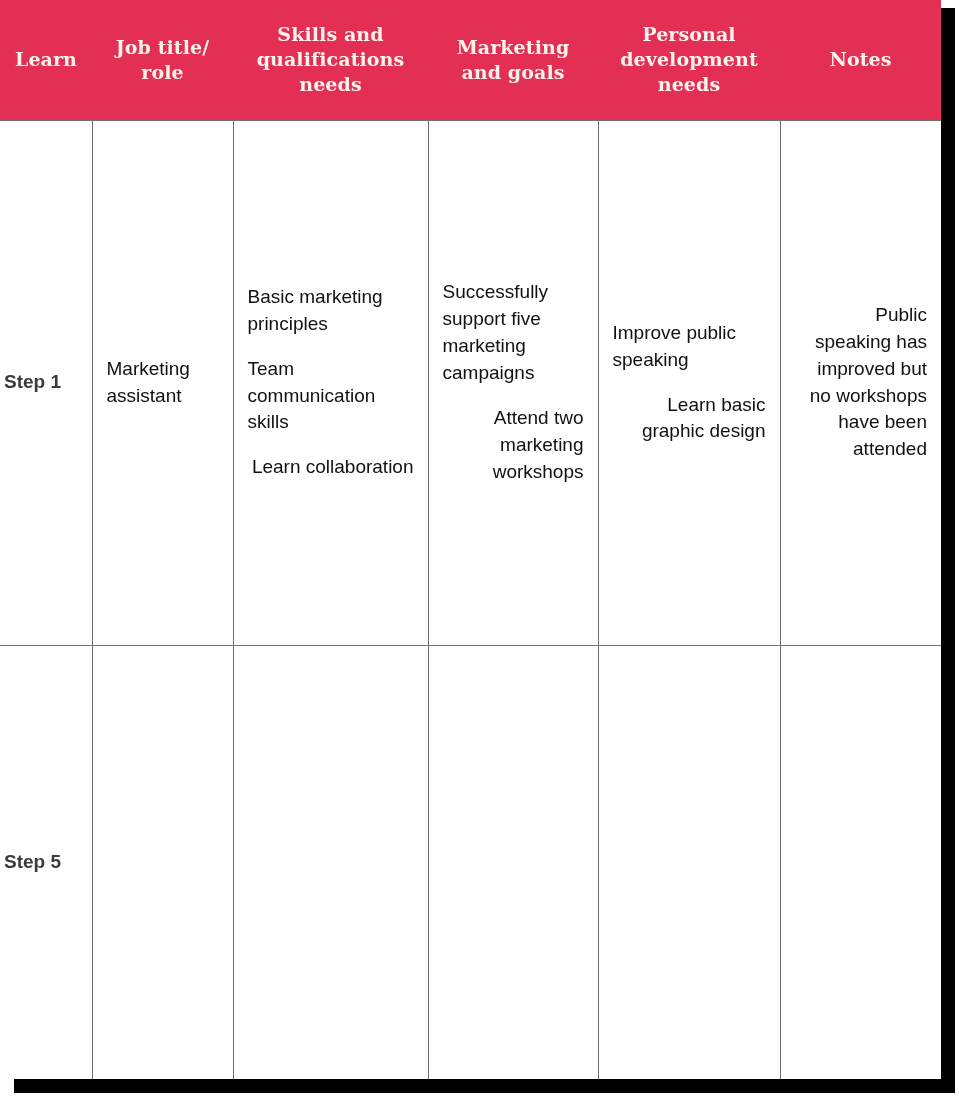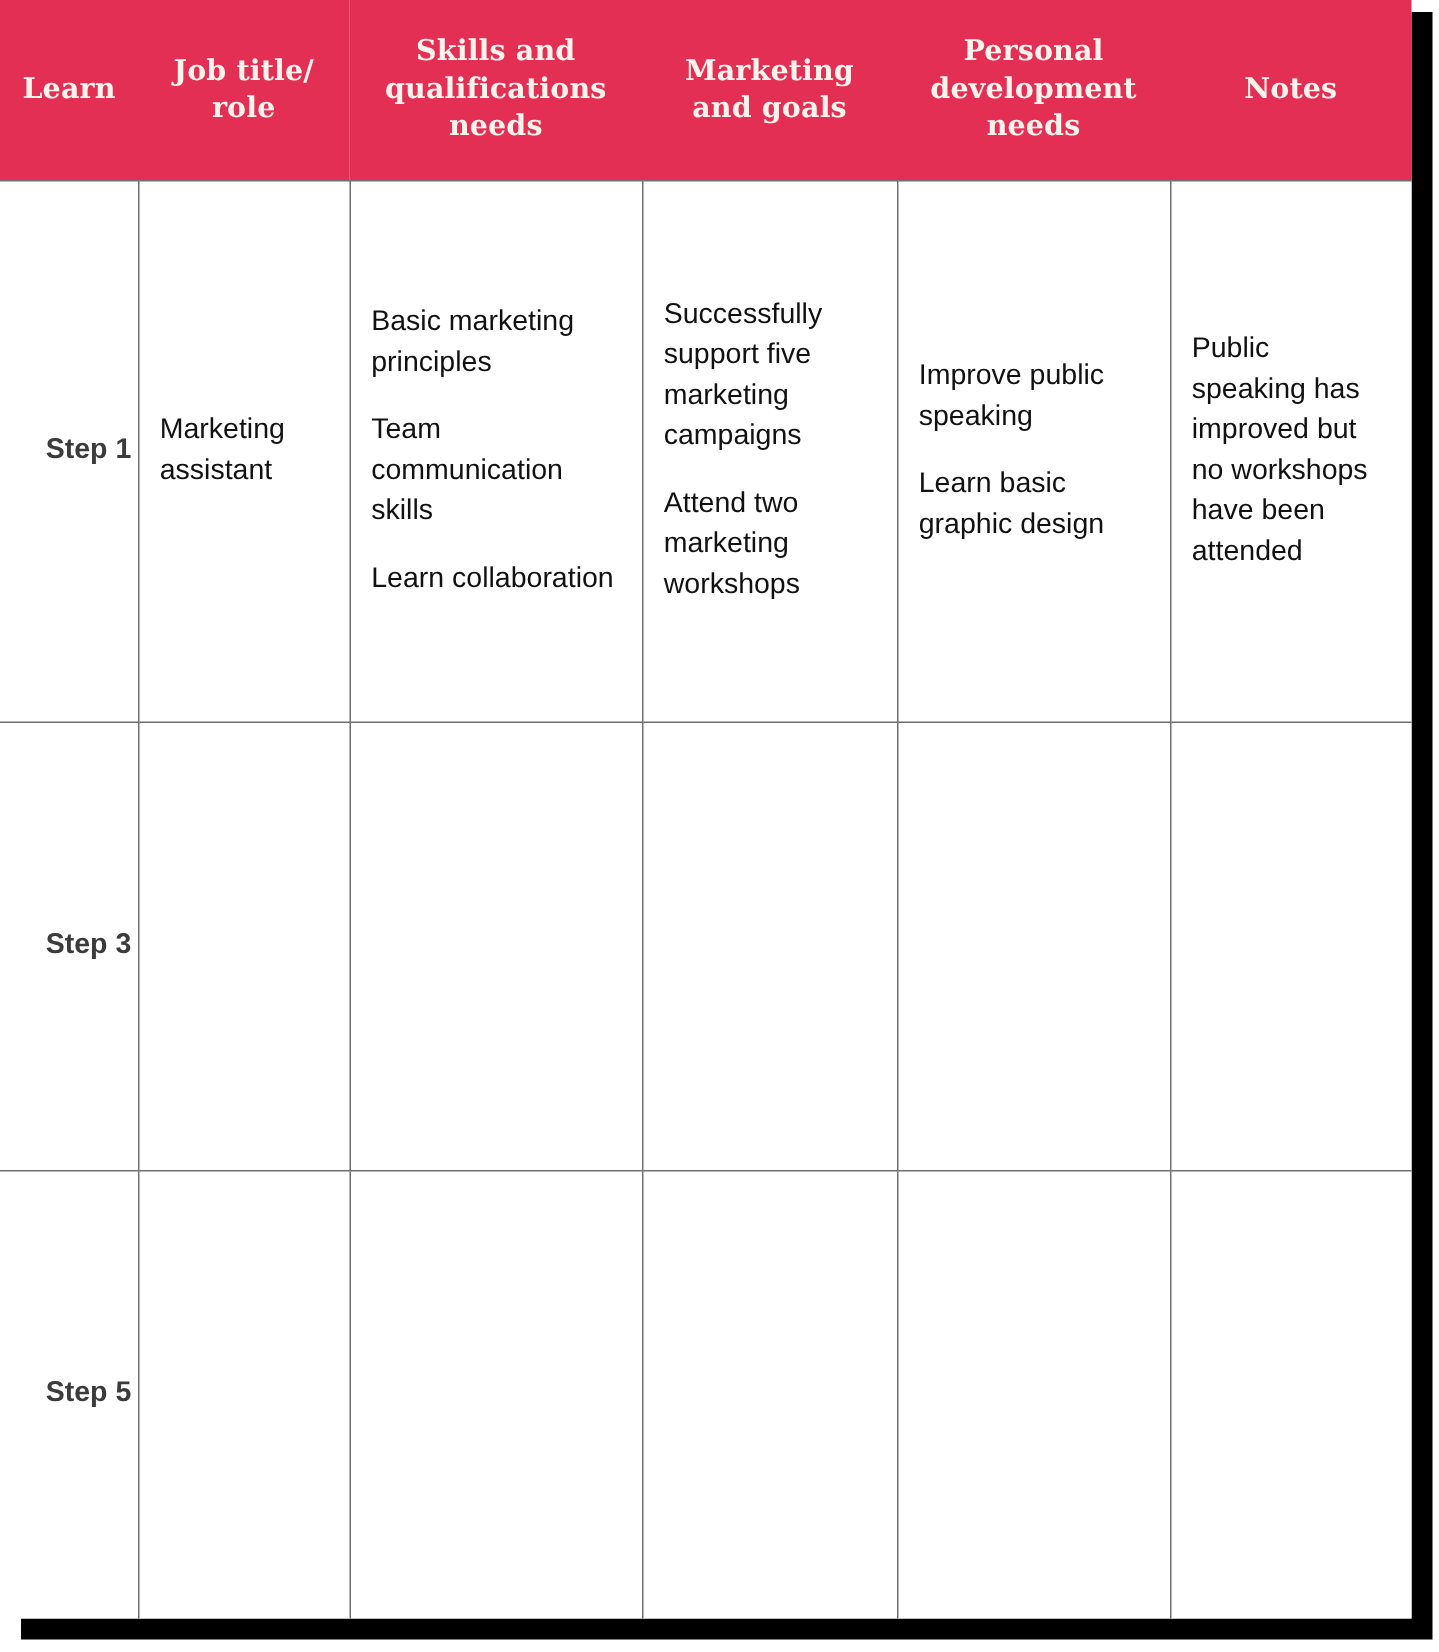--- a/index.html
+++ b/index.html
@@ -83,21 +83,21 @@
   table.plan tbody tr {
     height: 191.75px;
   }
   table.plan tbody tr:first-child {
     height: 232px;
   }
 
   
   table.plan tbody td:first-child {
     border-left: none;
-    text-align: right;
+    text-align: left;
     font-weight: bold;
     color: #3b3b3b;
     font-size: 19px;
     padding: 10px 4px;
   }
   table.plan tbody td:last-child {
     border-right: none;
   }
   table.plan tbody tr:last-child td {
     border-bottom: none;
@@ -109,20 +109,21 @@
   col.c-skills    { width: 195px; }
   col.c-miles     { width: 170px; }
   col.c-personal  { width: 182px; }
   col.c-notes     { width: 161px; }
 
   .cell-para {
     margin: 0 0 18px 0;
   }
   .cell-para:last-child {
     margin-bottom: 0;
+    text-align: right;
   }
   .cell-block {
     display: block;
   }
 </style>
 </head>
 <body>
 
 <div class="stage">
 
@@ -183,28 +184,20 @@
             </td>
             <td>
               <p class="cell-para">Improve public speaking</p>
               <p class="cell-para">Learn basic graphic design</p>
             </td>
             <td>
               <p class="cell-para">Public speaking has improved but no workshops have been attended</p>
             </td>
           </tr>
           <tr>
-            <td>Step 3</td>
-            <td></td>
-            <td></td>
-            <td></td>
-            <td></td>
-            <td></td>
-          </tr>
-          <tr>
             <td>Step 5</td>
             <td></td>
             <td></td>
             <td></td>
             <td></td>
             <td></td>
           </tr>
         </tbody>
     </table>
   </div>

